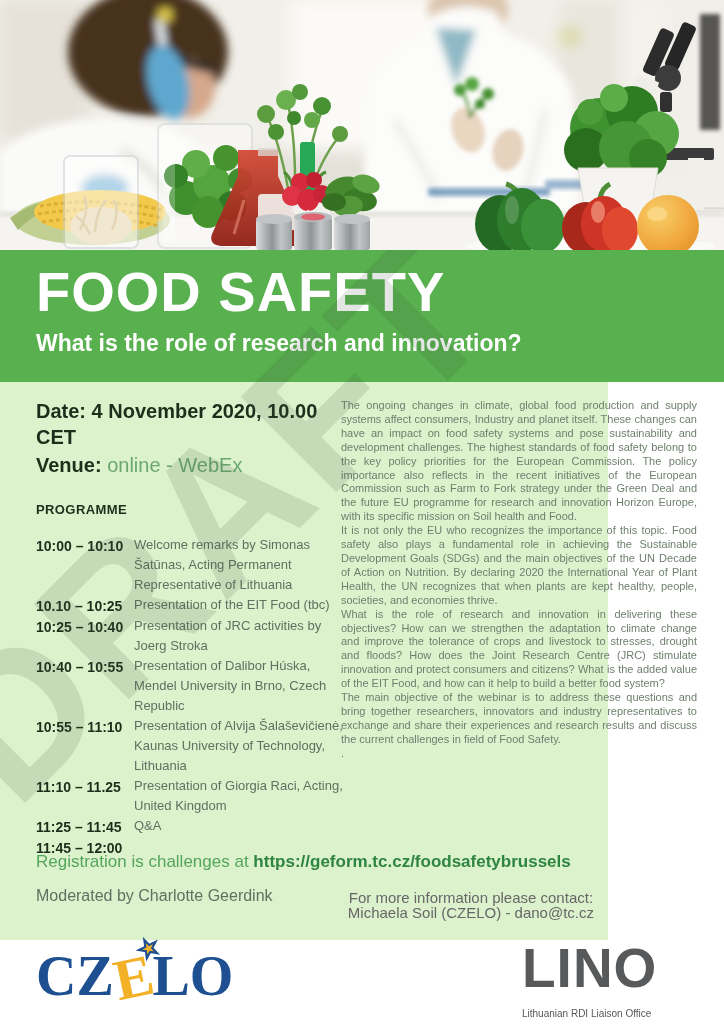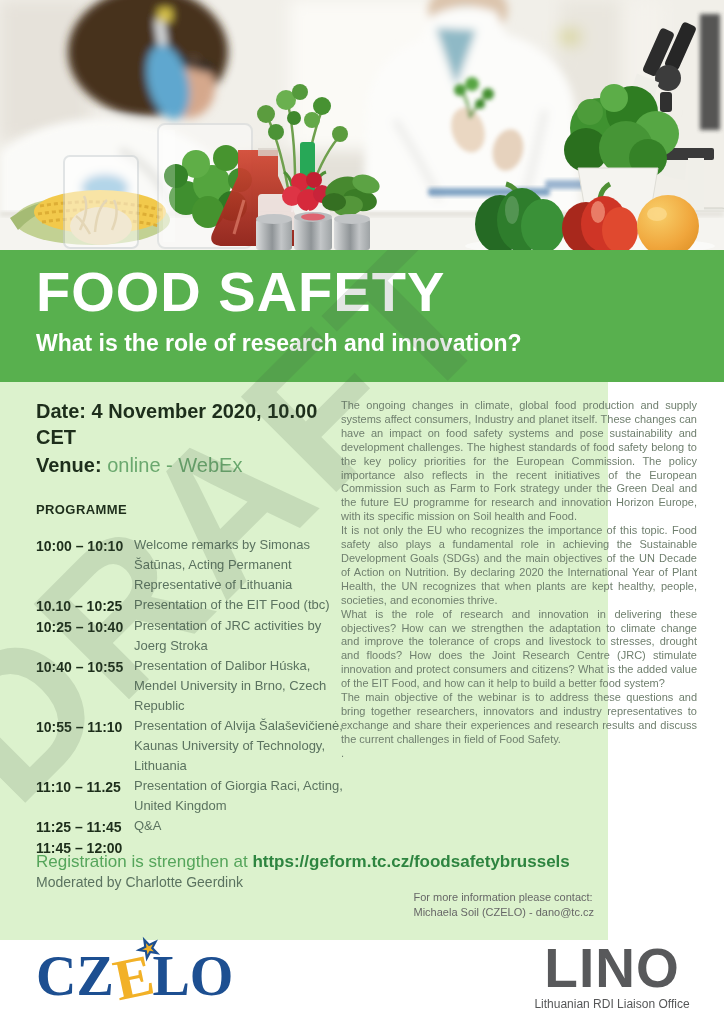--- a/index.html
+++ b/index.html
@@ -21,48 +21,48 @@
   .left-col{position:absolute;left:36px;top:16px;width:322px;}
   .date-line{font-size:20px;font-weight:700;color:var(--dark-text,#1d2e1b);line-height:26px;}
   .venue-line{font-size:20px;line-height:26px;margin-top:2px;}
   .venue-line .lbl{font-weight:700;color:var(--dark-text,#1d2e1b);}
   .venue-line .val{font-weight:400;color:var(--venue-green,#6aa86e);}
   .prog-head{margin-top:24px;font-size:13px;font-weight:700;letter-spacing:.4px;color:var(--dark-text,#1d2e1b);}
   .prog-list{margin-top:18px;}
   .prow{display:flex;align-items:flex-start;}
   .ptime{flex:none;width:98px;font-size:14px;font-weight:700;color:var(--dark-text,#1d2e1b);line-height:20px;padding-top:1px;}
   .pdesc{width:218px;font-size:13px;color:var(--prog-text,#5b7360);line-height:20px;}
-  .moderator{margin-top:16px;font-size:14px;color:var(--prog-text,#5b7360);}
+  .moderator{margin-top:29px;font-size:16px;color:var(--prog-text,#5b7360);}
   .right-col{
     position:absolute;left:341px;top:17px;width:356px;
     font-size:11px;line-height:13.9px;text-align:justify;color:var(--paragraph-text,#6f7f6e);
   }
   .right-col p{margin:0;}
   .registration{position:absolute;left:36px;top:470px;font-size:17px;color:var(--reg-green,#55a55b);}
   .registration .url{font-weight:700;color:var(--reg-url-green,#2e8540);text-decoration:none;}
-  .contact{position:absolute;right:14px;top:508px;text-align:left;font-size:11px;line-height:15px;color:var(--contact-gray,#676767);}
+  .contact{position:absolute;right:14px;top:508px;text-align:center;font-size:15px;line-height:15px;color:var(--contact-gray,#676767);}
   
   .wm-clip{position:absolute;top:250px;left:0;width:724px;height:690px;overflow:hidden;pointer-events:none;z-index:6;}
   .watermark{
     position:absolute;left:38px;top:388px;font-size:196px;line-height:196px;font-weight:800;letter-spacing:5px;
     color:rgba(70,88,70,0.15);transform-origin:0 100%;transform:rotate(-45deg);white-space:nowrap;
     font-family:"Liberation Sans","DejaVu Sans",sans-serif;
   }
   
   .footer{position:absolute;top:940px;left:0;width:724px;height:84px;background:#fff;}
   .czelo{position:absolute;left:36px;top:6px;font-family:"Liberation Serif","DejaVu Serif",serif;
     font-weight:700;font-size:56px;line-height:60px;color:var(--czelo-blue,#1d4f91);}
   .czelo .e{display:inline-block;position:relative;color:var(--czelo-yellow,#f2b127);
     transform:rotate(-12deg) translateY(2px);font-size:58px;}
   .czelo .star{position:absolute;top:-8px;right:-12px;font-size:24px;line-height:24px;
     color:var(--czelo-yellow,#f2b127);-webkit-text-stroke:1.3px var(--czelo-blue,#1d4f91);
     transform:rotate(-14deg);}
-  .lino{position:absolute;right:22px;top:0px;width:180px;text-align:center;}
+  .lino{position:absolute;right:22px;top:0px;width:180px;text-align:left;}
   .lino .name{font-size:55px;line-height:56px;font-weight:700;letter-spacing:1px;color:var(--lino-gray,#58595b);}
-  .lino .sub{margin-top:1px;font-size:12px;color:#565758;}
+  .lino .sub{margin-top:12px;font-size:10px;color:#565758;}
 </style>
 </head>
 <body>
 
 <div class="poster">
 
   <div class="photo">
     <svg width="724" height="250" viewBox="0 0 724 250" xmlns="http://www.w3.org/2000/svg">
       <defs>
         <filter id="b2" x="-30%" y="-30%" width="160%" height="160%">
@@ -319,21 +319,21 @@
 
     <div class="right-col">
         <p>The ongoing changes in climate, global food production and supply systems affect consumers, Industry and planet itself. These changes can have an impact on food safety systems and pose sustainability and development challenges. The highest standards of food safety belong to the key policy priorities for the European Commission. The policy importance also reflects in the recent initiatives of the European Commission such as Farm to Fork strategy under the Green Deal and the future EU programme for research and innovation Horizon Europe, with its specific mission on Soil health and Food.</p>
         <p>It is not only the EU who recognizes the importance of this topic. Food safety also plays a fundamental role in achieving the Sustainable Development Goals (SDGs) and the main objectives of the UN Decade of Action on Nutrition. By declaring 2020 the International Year of Plant Health, the UN recognizes that when plants are kept healthy, people, societies, and economies thrive.</p>
         <p>What is the role of research and innovation in delivering these objectives? How can we strengthen the adaptation to climate change and improve the tolerance of crops and livestock to stresses, drought and floods? How does the Joint Research Centre (JRC) stimulate innovation and protect consumers and citizens? What is the added value of the EIT Food, and how can it help to build a better food system?</p>
         <p>The main objective of the webinar is to address these questions and bring together researchers, innovators and industry representatives to exchange and share their experiences and research results and discuss the current challenges in field of Food Safety.</p>
         <p>.</p>
       </div>
 
     <div class="registration">
-      <span>Registration is strengthen at </span><span class="url">https://geform.tc.cz/foodsafetybrussels</span>
+      <span>Registration is challenges at </span><span class="url">https://geform.tc.cz/foodsafetybrussels</span>
     </div>
 
     <div class="contact">
       <div>For more information please contact:</div>
       <div>Michaela Soil (CZELO) -  dano@tc.cz</div>
     </div>
   </div>
 
   <div class="wm-clip">
     <div class="watermark">DRAFT</div>

